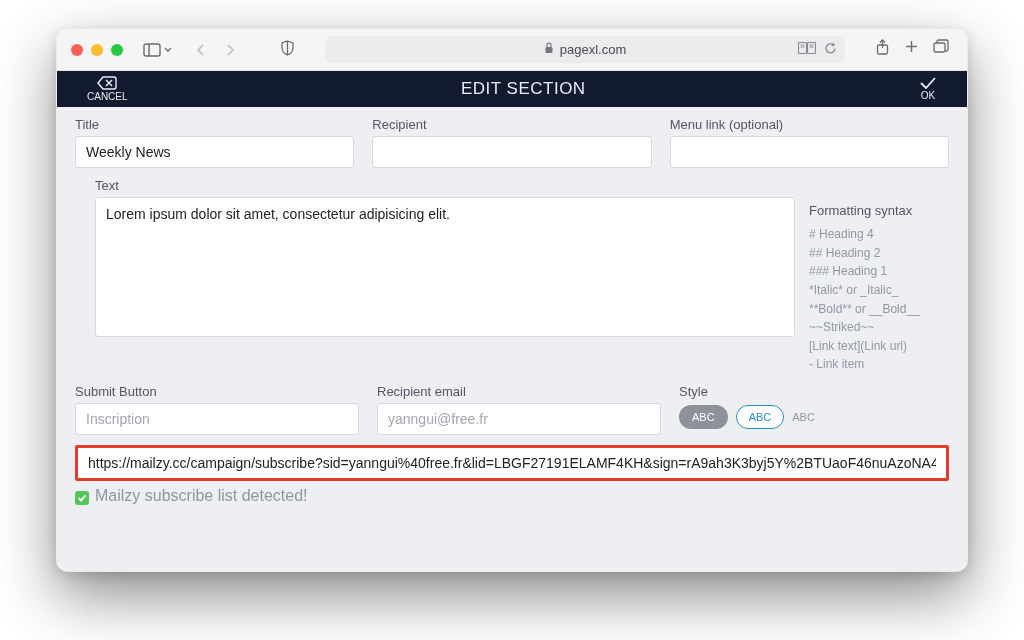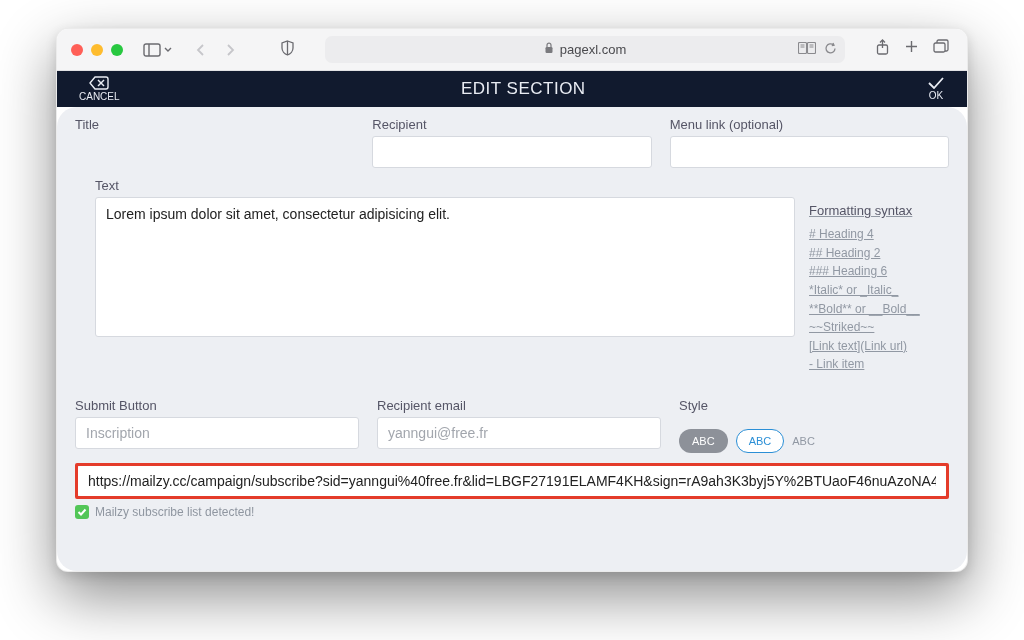--- a/index.html
+++ b/index.html
@@ -68,34 +68,33 @@
   .chrome-right { display:flex; gap:14px; color:#6b6b70; margin-right:4px; }
 
   
   .app-head {
     height: 36px;
     background: #111a2e;
     color: #e9ecf3;
     display: flex;
     align-items: center;
     justify-content: space-between;
-    padding: 0 22px;
+    padding: 0 30px;
     font-size: 10px;
   }
   .app-head .side { display:flex; flex-direction:column; align-items:center; gap:1px; cursor:pointer; }
   .app-head .center { font-size: 17px; letter-spacing: 0.5px; font-weight:500; }
   .app-head svg { display:block; }
 
   
   .content {
     flex: 1;
     background: #edeff3;
     padding: 10px 18px 16px 18px;
     overflow: auto;
-    border-radius: 20px;
   }
   .row { display:flex; gap:18px; margin-bottom:10px; }
   .field { flex:1; display:flex; flex-direction:column; }
   .field.third { flex: 1 1 0; }
   .label { font-size: 13px; color:#556; margin-bottom:4px; }
   .input, .textarea {
     background:#fff;
     border:1px solid #d6d9df;
     border-radius:3px;
     padding:7px 10px;
@@ -108,45 +107,44 @@
   .textarea { min-height:140px; resize:none; line-height:1.4; }
 
   .text-row { display:flex; gap:14px; }
   .text-left { flex:1; }
   .fmt {
     width: 140px;
     padding-top: 4px;
     font-size: 12px;
     color:#9198a3;
     line-height:1.55;
-    text-decoration:underline;
   }
   .fmt .fmt-title { color:#556; font-size:13px; margin-bottom:4px; }
 
   .style-field { flex: 0 0 270px; }
-  .style-row { display:flex; align-items:center; gap:8px; margin-top:12px; }
+  .style-row { display:flex; align-items:center; gap:8px; margin-top:2px; }
   .pill {
     border-radius: 14px;
     font-size: 11px;
     padding: 5px 12px;
     font-weight:500;
     cursor:pointer;
     border:1.5px solid transparent;
   }
   .pill.dark { background:#8d9199; color:#fff; }
   .pill.outline { background:#fff; color:#2b8fd6; border-color:#2b8fd6; }
   .pill-text { font-size:11px; color:#9198a3; }
 
   .highlight-box {
     border: 3px solid #e43b2a;
     border-radius: 2px;
   }
   .detect {
     margin-top:6px;
-    font-size:12px;
+    font-size:16px;
     color:#8f96a0;
     display:flex;
     align-items:flex-end;
     gap:6px;
   }
   .check {
     width:14px; height:14px;
     background:#52c657;
     border-radius:3px;
     display:flex; align-items:center; justify-content:center;
@@ -257,42 +255,43 @@
         </svg>
       <span>OK</span>
     </div>
   </div>
 
   <div class="content">
 
     <div class="row">
       <div class="field third">
         <div class="label">Title</div>
+        <input class="input" value="Weekly News" style="">
       </div>
       <div class="field third">
         <div class="label">Recipient</div>
         <input class="input" value="" style="">
       </div>
       <div class="field third">
         <div class="label">Menu link (optional)</div>
         <input class="input" value="" style="">
       </div>
     </div>
 
-    <div class="field" style="margin-bottom:24px;padding-left:20px;">
+    <div class="field" style="margin-bottom:10px;padding-left:20px;">
       <div class="label">Text</div>
       <div class="text-row">
         <div class="text-left">
           <textarea class="textarea" style="">Lorem ipsum dolor sit amet, consectetur adipisicing elit.</textarea>
         </div>
         <div class="fmt">
           <div class="fmt-title">Formatting syntax</div>
           <div># Heading 4</div>
           <div>## Heading 2</div>
-          <div>### Heading 6</div>
+          <div>### Heading 1</div>
           <div>*Italic* or _Italic_</div>
           <div>**Bold** or __Bold__</div>
           <div>~~Striked~~</div>
           <div>[Link text](Link url)</div>
           <div>- Link item</div>
         </div>
       </div>
     </div>
 
     <div class="row">

